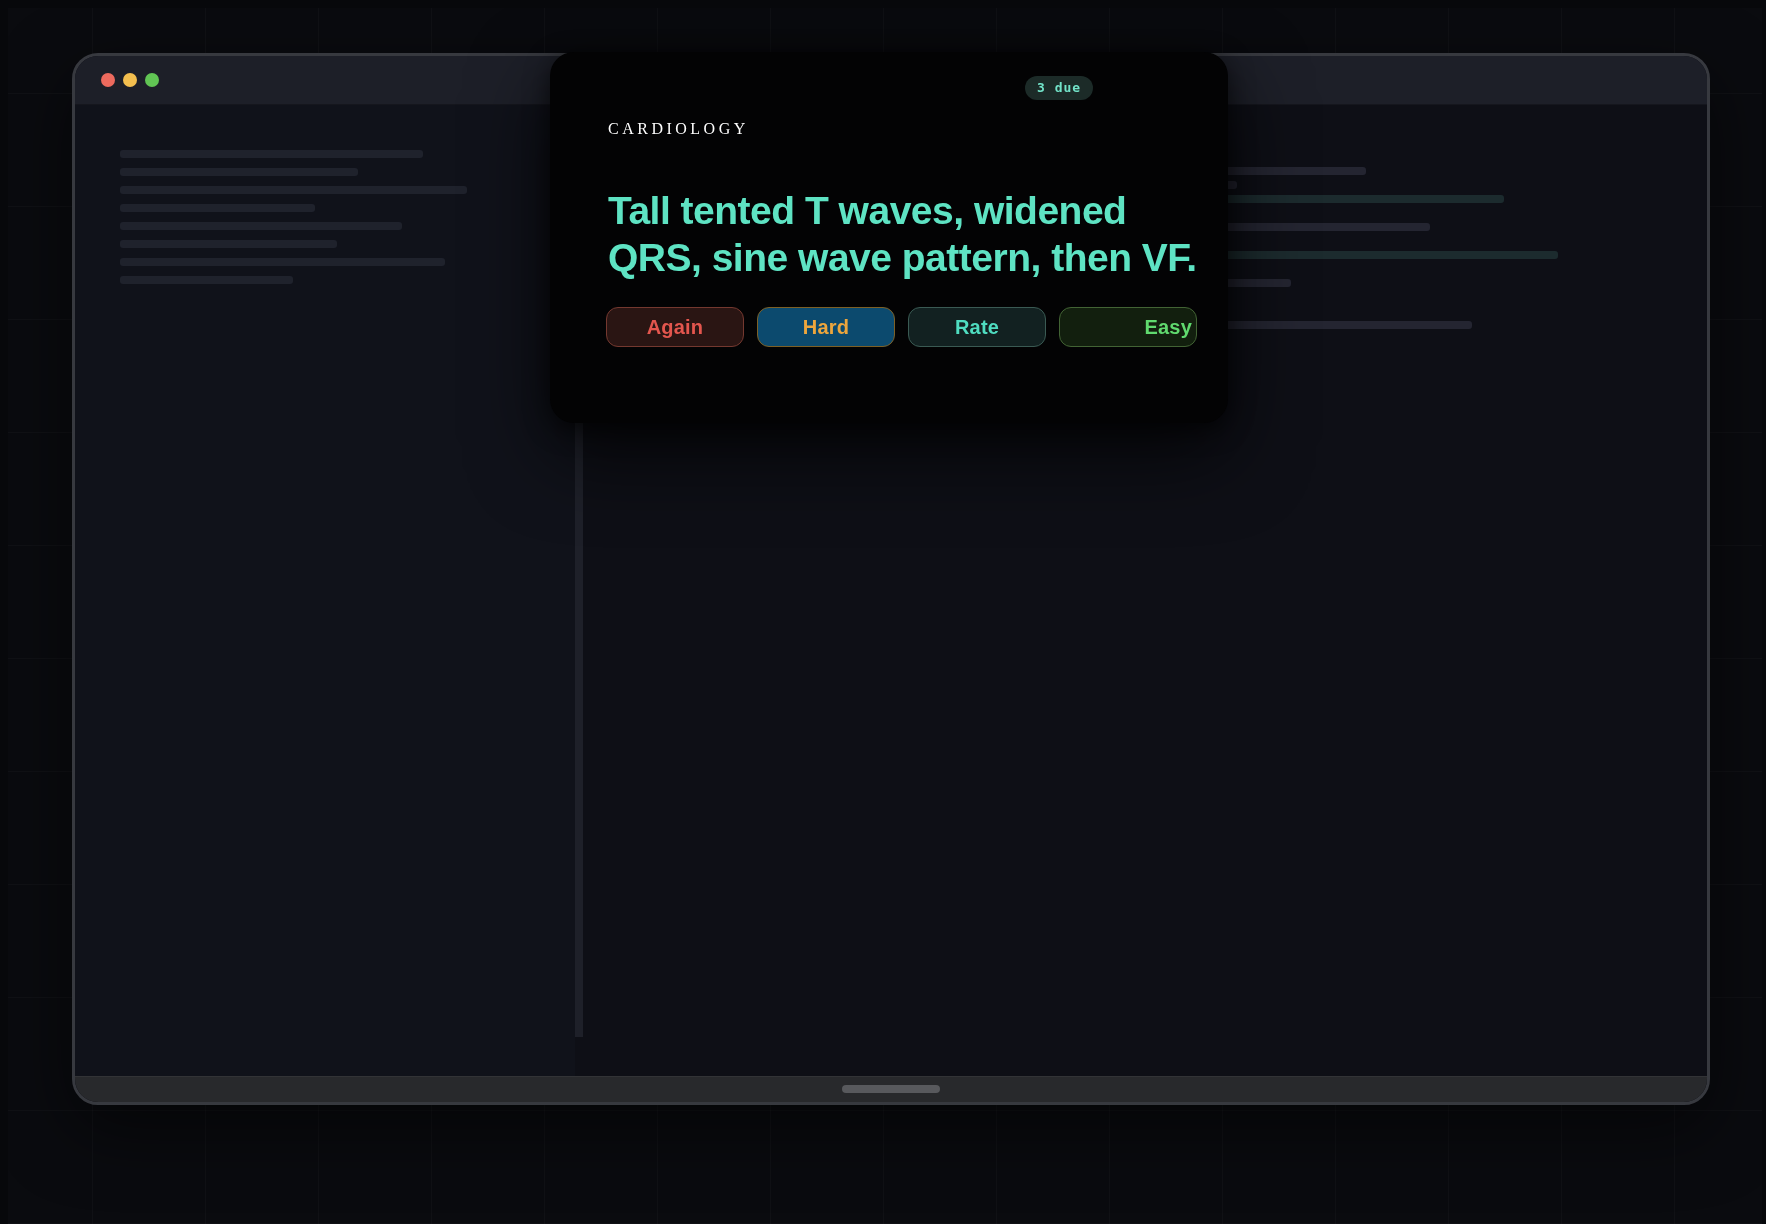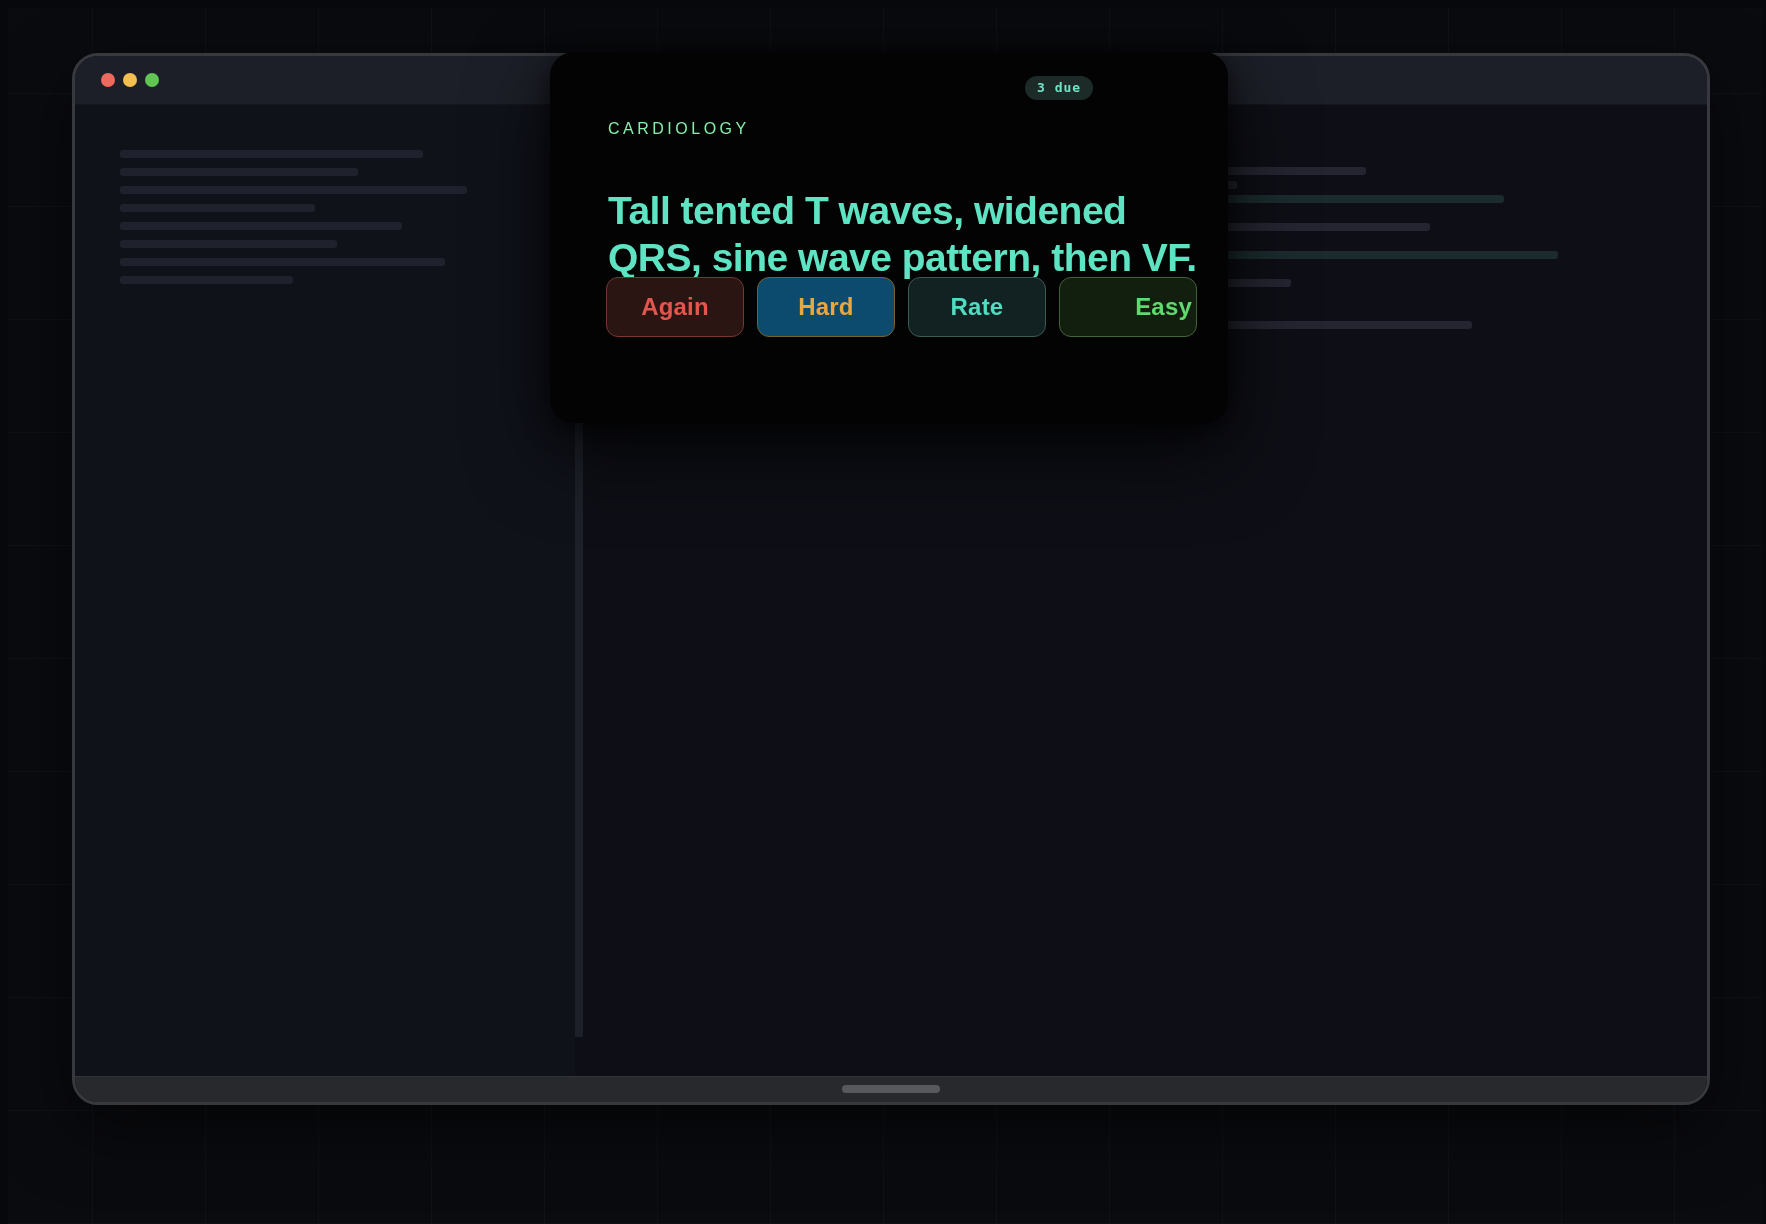--- a/index.html
+++ b/index.html
@@ -55,33 +55,33 @@
     box-shadow:0 30px 80px rgba(0,0,0,0.7), 0 6px 24px rgba(0,0,0,0.6);
   }
   .due-badge {
     position:absolute; left:475px; top:24px; height:24px; padding:0 12px;
     border-radius:12px; background:#1c2b28; color:#72e2c8;
     font-family:"DejaVu Sans Mono", monospace; font-size:13px; font-weight:bold;
     letter-spacing:1px; line-height:24px; white-space:nowrap;
   }
   .deck-label {
     position:absolute; left:54px; top:64px;
-    font-family:Liberation Sans, sans-serif; font-size:16px;
-    letter-spacing:3.5px; color:#86efac;
+    font-family:Liberation Serif, serif; font-size:16px;
+    letter-spacing:3.5px; color:#ffffff;
   }
   .question {
     position:absolute; left:54px; top:131px; width:616px;
     font-size:39px; font-weight:600; line-height:47px; letter-spacing:-0.5px;
     color:#5ee3c3;
   }
   .ratings { position:absolute; left:52px; top:221px; display:flex; gap:13px; }
   .rating-btn {
-    width:138px; height:60px; border-radius:12px; border:1.5px solid;
-    font-family:"Liberation Sans", sans-serif; font-size:24px; font-weight:bold;
-    letter-spacing:0.2px; cursor:pointer; background:transparent;
+    width:138px; height:40px; border-radius:12px; border:1.5px solid;
+    font-family:"Liberation Sans", sans-serif; font-size:20px; font-weight:bold;
+    letter-spacing:0.2px; cursor:pointer; background:transparent;margin-top:30px;
   }
 
   
   .footer-hint {
     position:absolute; left:0; right:0; top:1164px; text-align:center;
     font-size:31px; font-weight:400; letter-spacing:0.2px; color:#b3b6c2;
   }
 </style>
 </head>
 <body>

